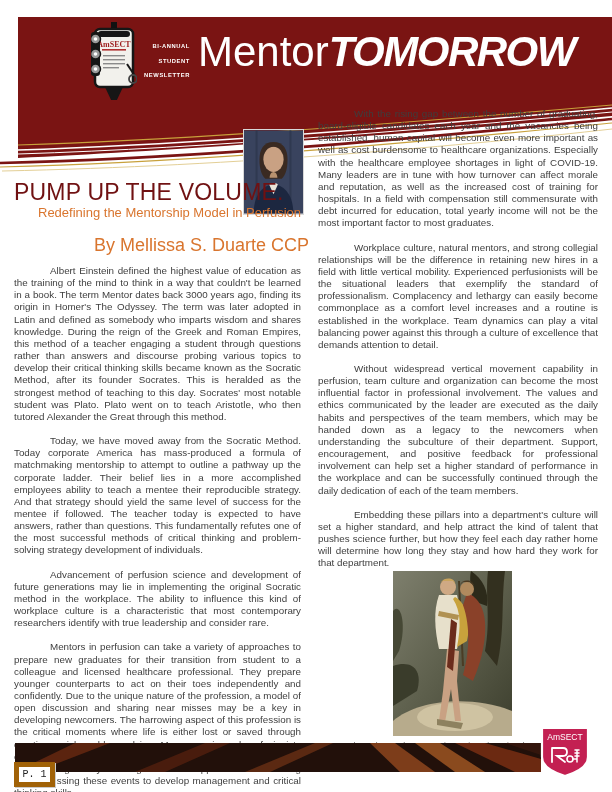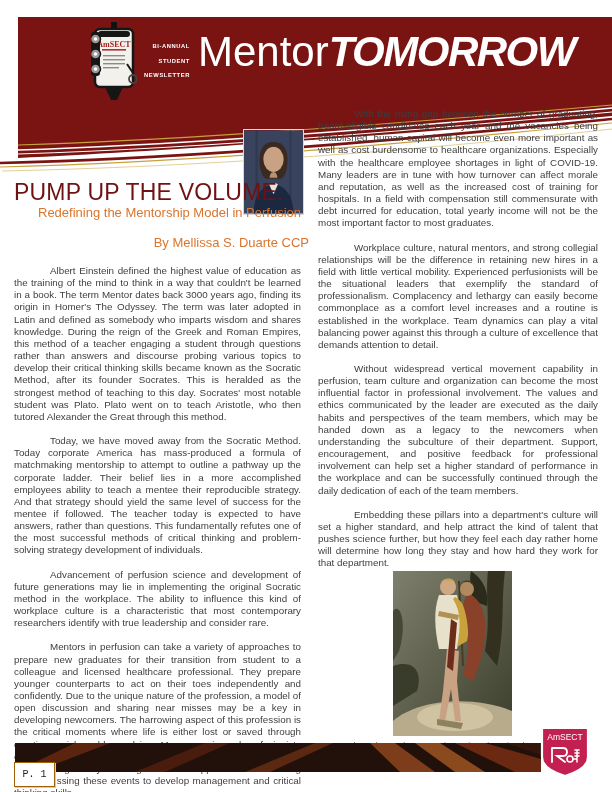--- a/index.html
+++ b/index.html
@@ -25,35 +25,35 @@
   .masthead .bold { font-weight:bold; font-style:italic; letter-spacing:-1.5px; }
   .sweep { position:absolute; left:0; top:100px; width:612px; height:72px; }
   
   .headshot { position:absolute; left:243px; top:129px; width:61px; height:86px;
               border:1px solid #d8d8d8; }
   .article-title { position:absolute; left:14px; top:179px; width:290px;
                    font-size:23px; font-weight:normal; color:#701112; letter-spacing:.2px; }
   .article-subtitle { position:absolute; left:14px; top:205px; width:290px;
                       font-size:13px; color:#d9752e;margin-left:24px; }
   .article-byline { position:absolute; left:14px; top:235px; width:295px;
-                    font-size:13px; color:#d9752e; text-align:right; }
+                    font-size:18px; color:#d9752e; text-align:right; }
   
   .col { position:absolute; font-size:9.8px; line-height:12.15px; color:#3e3e3e;
          text-align:justify; }
   .col p { text-indent:36px; margin-bottom:12px; }
   .col-left  { left:14px;  top:265px; width:287px; }
   .col-right { left:318px; top:108px; width:280px; }
   .painting { display:block; margin:-10px auto 0 75px; width:119px; height:165px; }
   .caption { margin-top:4px; text-align:center; font-size:8.3px; color:#5a5a5a;
              text-indent:0 !important; }
   
   .footer-band { position:absolute; left:15px; top:743px; width:526px; height:29px; }
   .badge { position:absolute; left:539px; top:726px; width:52px; height:52px; }
   .page-box { position:absolute; left:14px; top:762px; width:41px; height:25px;
-              background:#fff; border:1px solid #a16207; box-shadow:1px 1px 0 #ccc;
+              background:#fff; border:5px solid #a16207; box-shadow:1px 1px 0 #ccc;
               display:flex; align-items:center; justify-content:center;
               font-size:10px; color:#222; font-family:"Liberation Mono", monospace; }
 </style>
 </head>
 <body>
 
 <div class="banner">
 
   <svg class="bag-logo" viewBox="0 0 46 100">
     <rect x="20" y="0" width="6" height="8" fill="#111"></rect>

